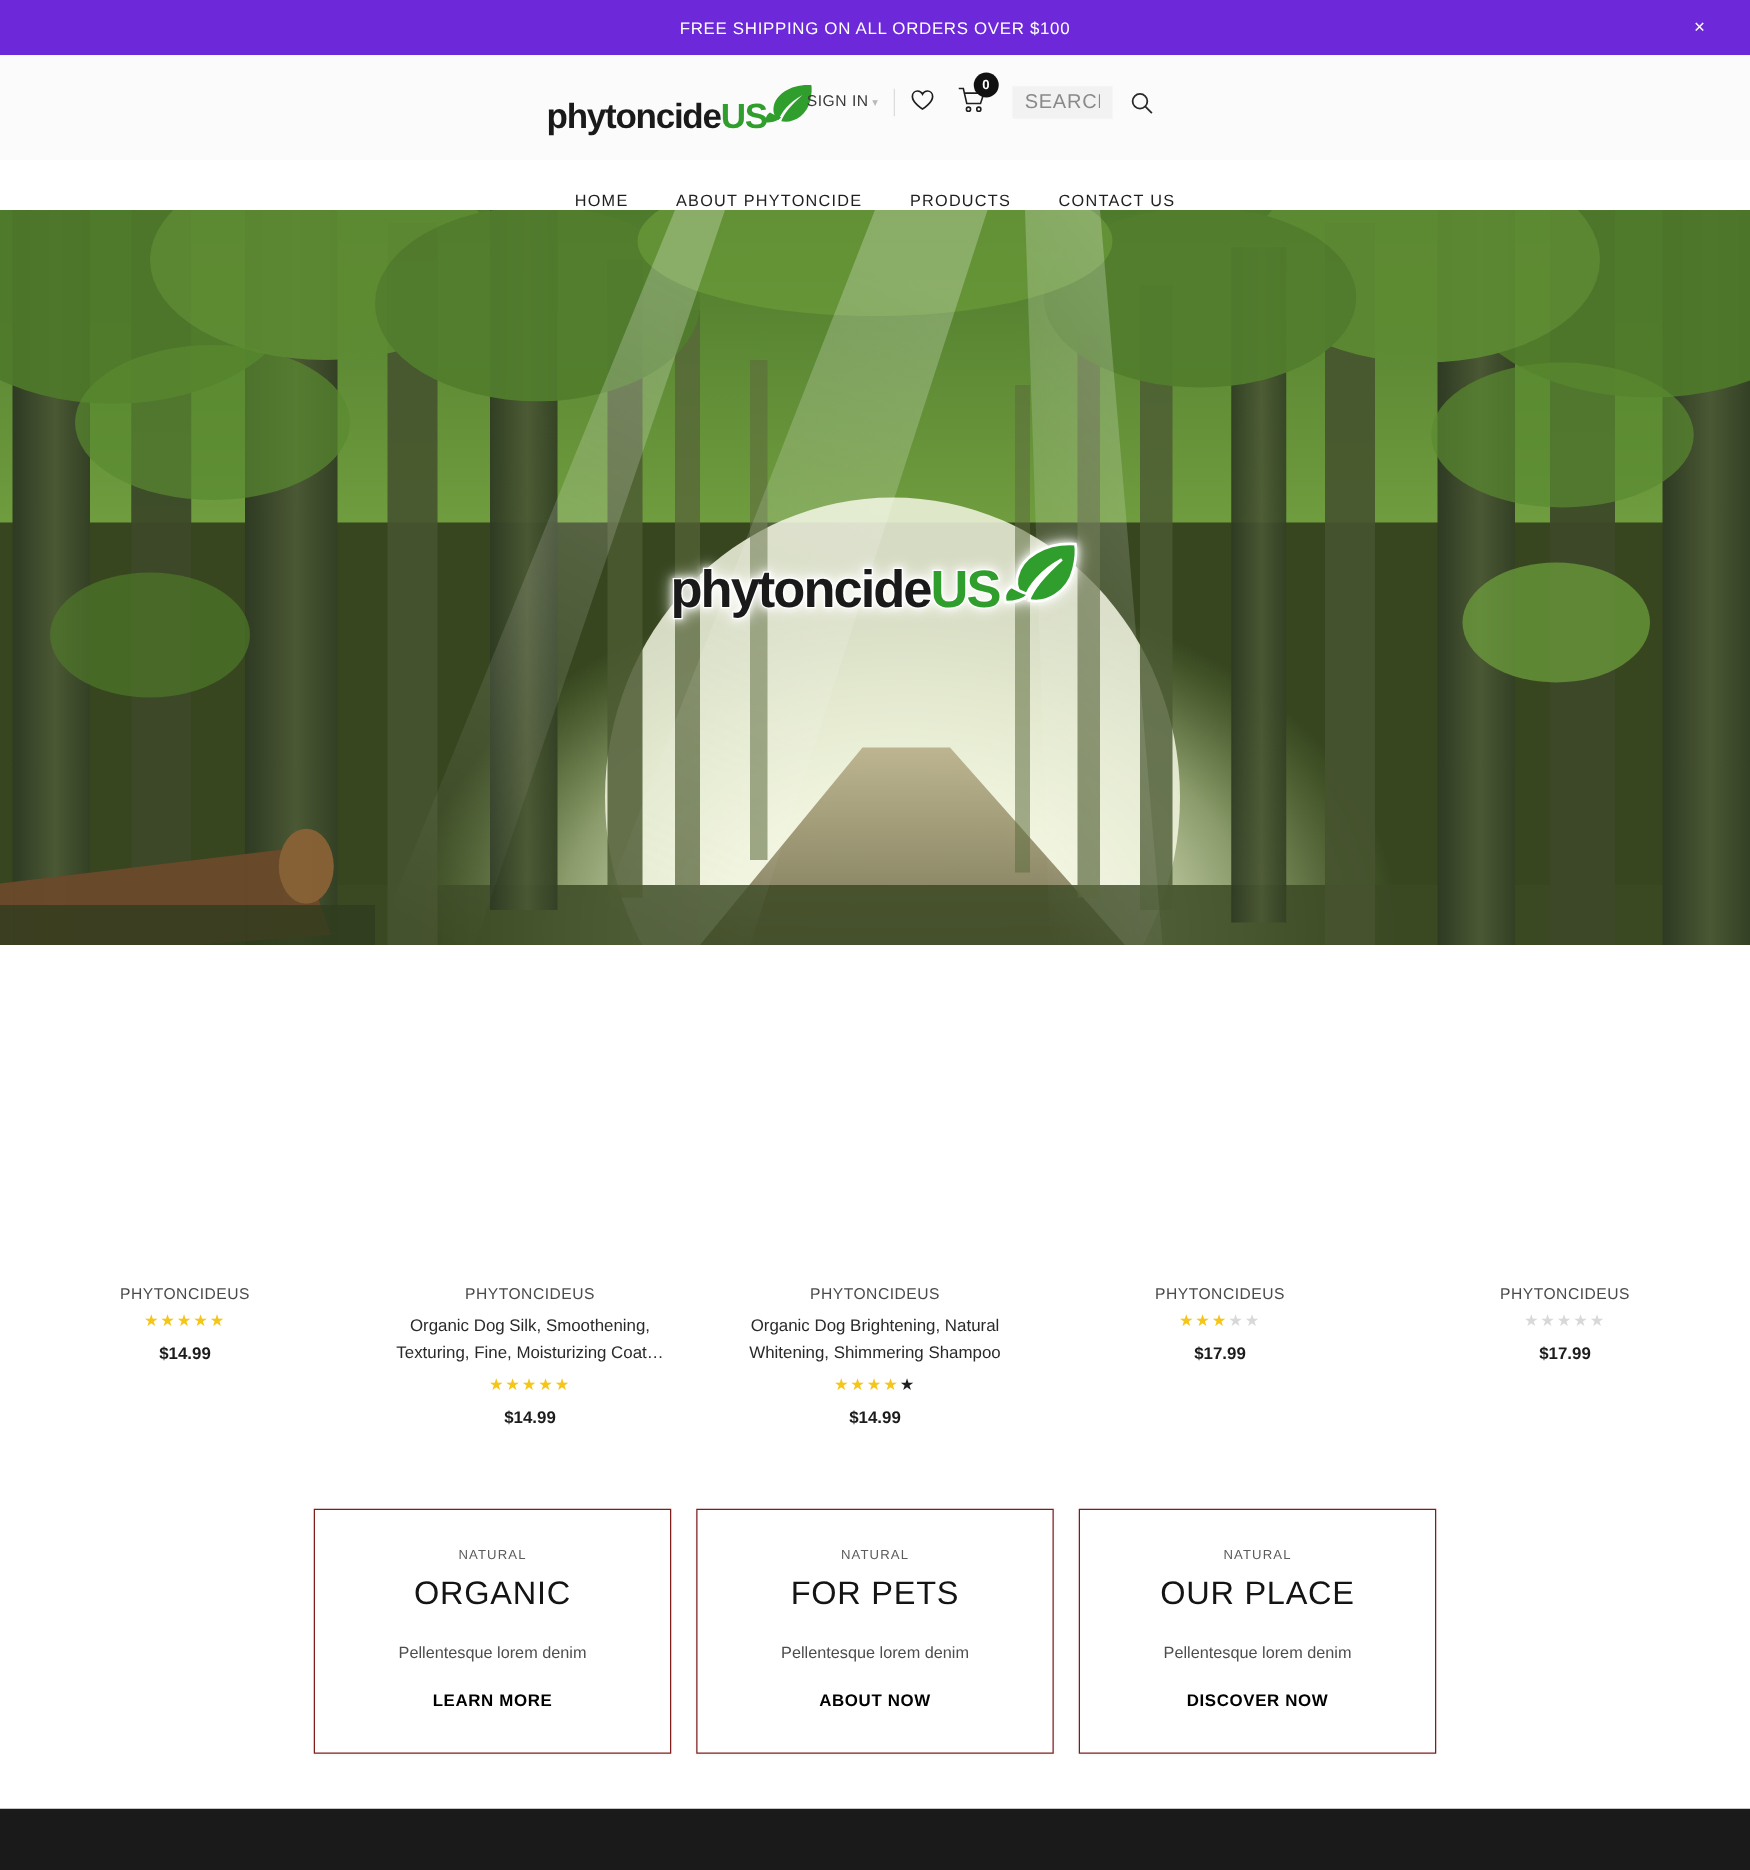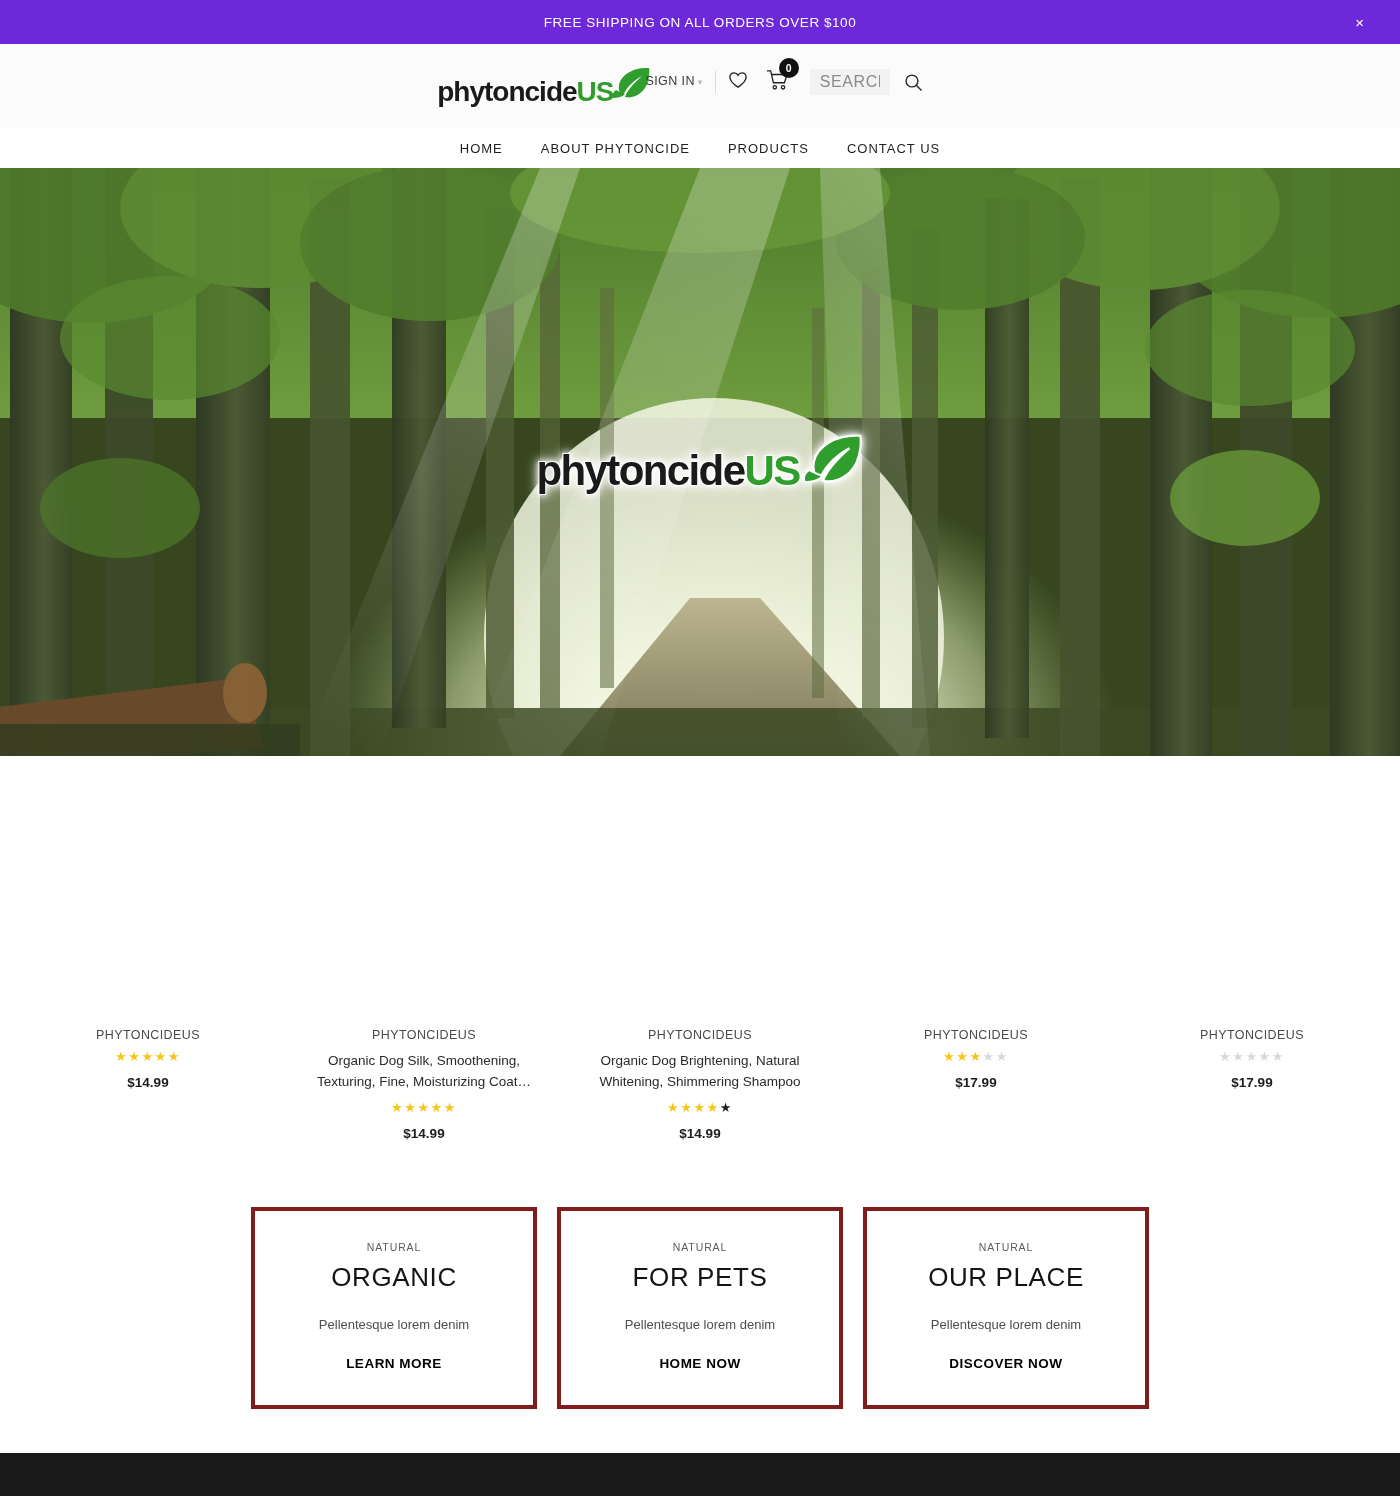--- a/index.html
+++ b/index.html
@@ -73,21 +73,21 @@
     background:#f2f2f2; padding:0 10px;
     font-family:"Liberation Sans", sans-serif;
     font-size:16px; letter-spacing:.6px; color:#1d4ed8;
   }
   .search-input::placeholder { color:#8a8a8a; letter-spacing:.6px; }
   .search-go { margin-left:14px; cursor:pointer; display:flex; }
 
   
   .nav {
     height:40px; background:#ffffff;
-    display:flex; align-items:center; justify-content:center;
+    display:flex; align-items:flex-end; justify-content:center;
     gap:38px;
   }
   .nav-item {
     font-size:13px; font-weight:500; letter-spacing:1px;
     color:#1f1f1f; cursor:pointer; text-transform:uppercase;
   }
 
   
   .hero {
     height:588px; position:relative; overflow:hidden;
@@ -148,21 +148,21 @@
 
   
   .resources { padding-top:34px; }
   .res-cards {
     display:flex; justify-content:center; gap:20px;
     margin-top:32px; padding-bottom:44px;
   }
   .res-card {
     width:286px; padding:30px 16px 34px;
     background:#ffffff;
-    border:4px solid #7f1d1d;
+    border:1px solid #7f1d1d;
     box-shadow:0 1px 3px rgba(0,0,0,.045);
     text-align:center;
   }
   .res-kicker {
     font-size:10.5px; letter-spacing:.9px; color:#5c5c5c;
   }
   .res-title {
     font-size:26px; font-weight:400; letter-spacing:.6px;
     color:#141414; margin-top:9px;
   }
@@ -394,21 +394,21 @@
       <div class="res-kicker">NATURAL</div>
       <div class="res-title">ORGANIC</div>
       <div class="res-sub">Pellentesque lorem denim</div>
       <div class="res-cta">LEARN MORE</div>
     </div>
 
     <div class="res-card">
       <div class="res-kicker">NATURAL</div>
       <div class="res-title">FOR PETS</div>
       <div class="res-sub">Pellentesque lorem denim</div>
-      <div class="res-cta">HOME NOW</div>
+      <div class="res-cta">ABOUT NOW</div>
     </div>
 
     <div class="res-card">
       <div class="res-kicker">NATURAL</div>
       <div class="res-title">OUR PLACE</div>
       <div class="res-sub">Pellentesque lorem denim</div>
       <div class="res-cta">DISCOVER NOW</div>
     </div>
   </div>
 </div>

